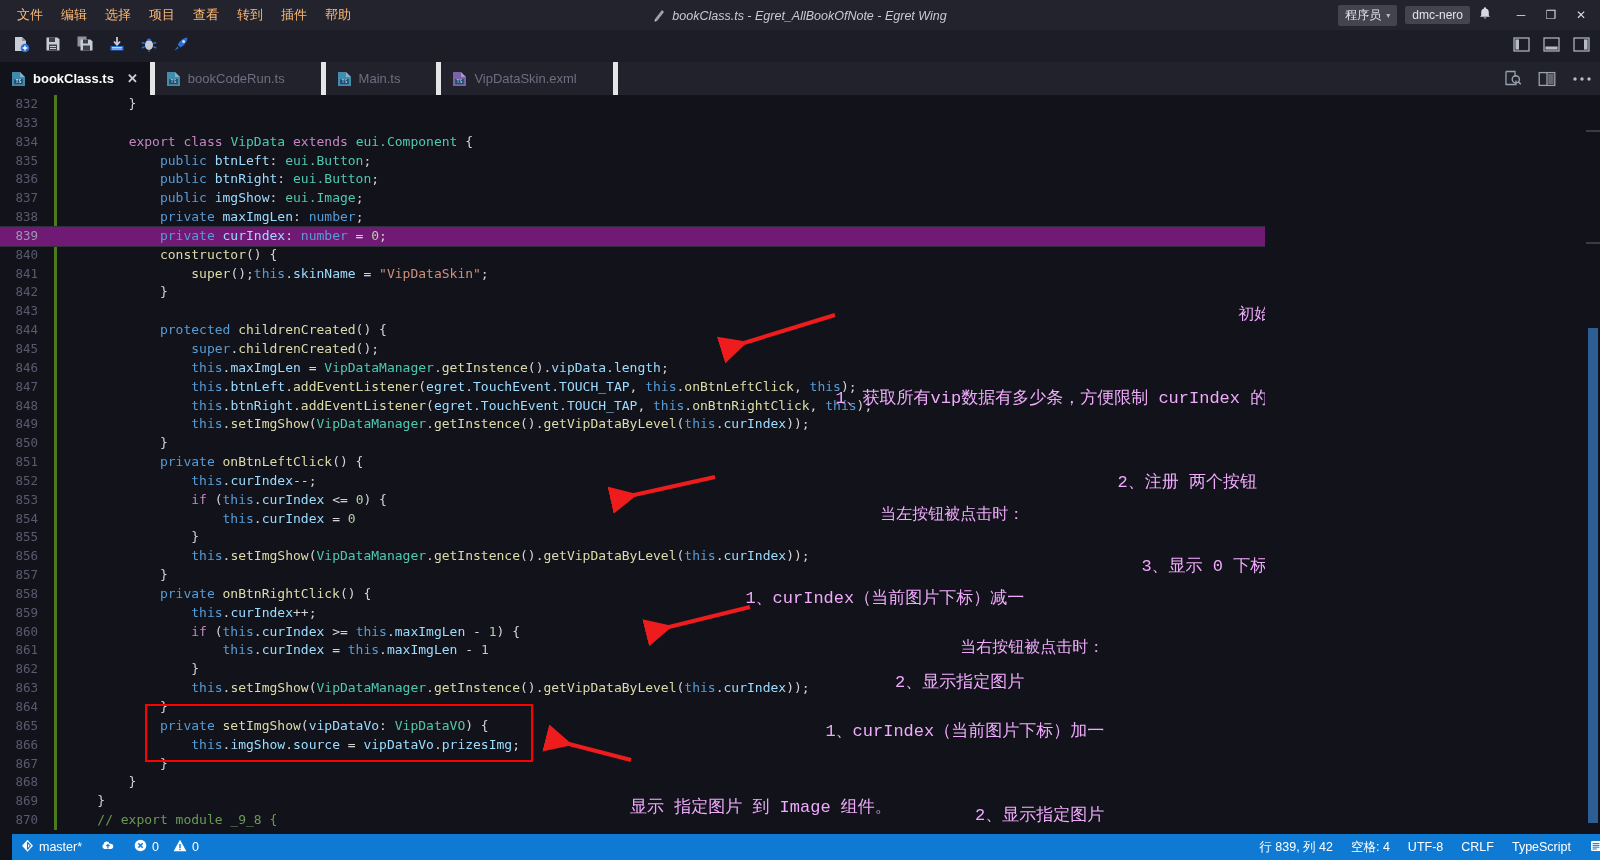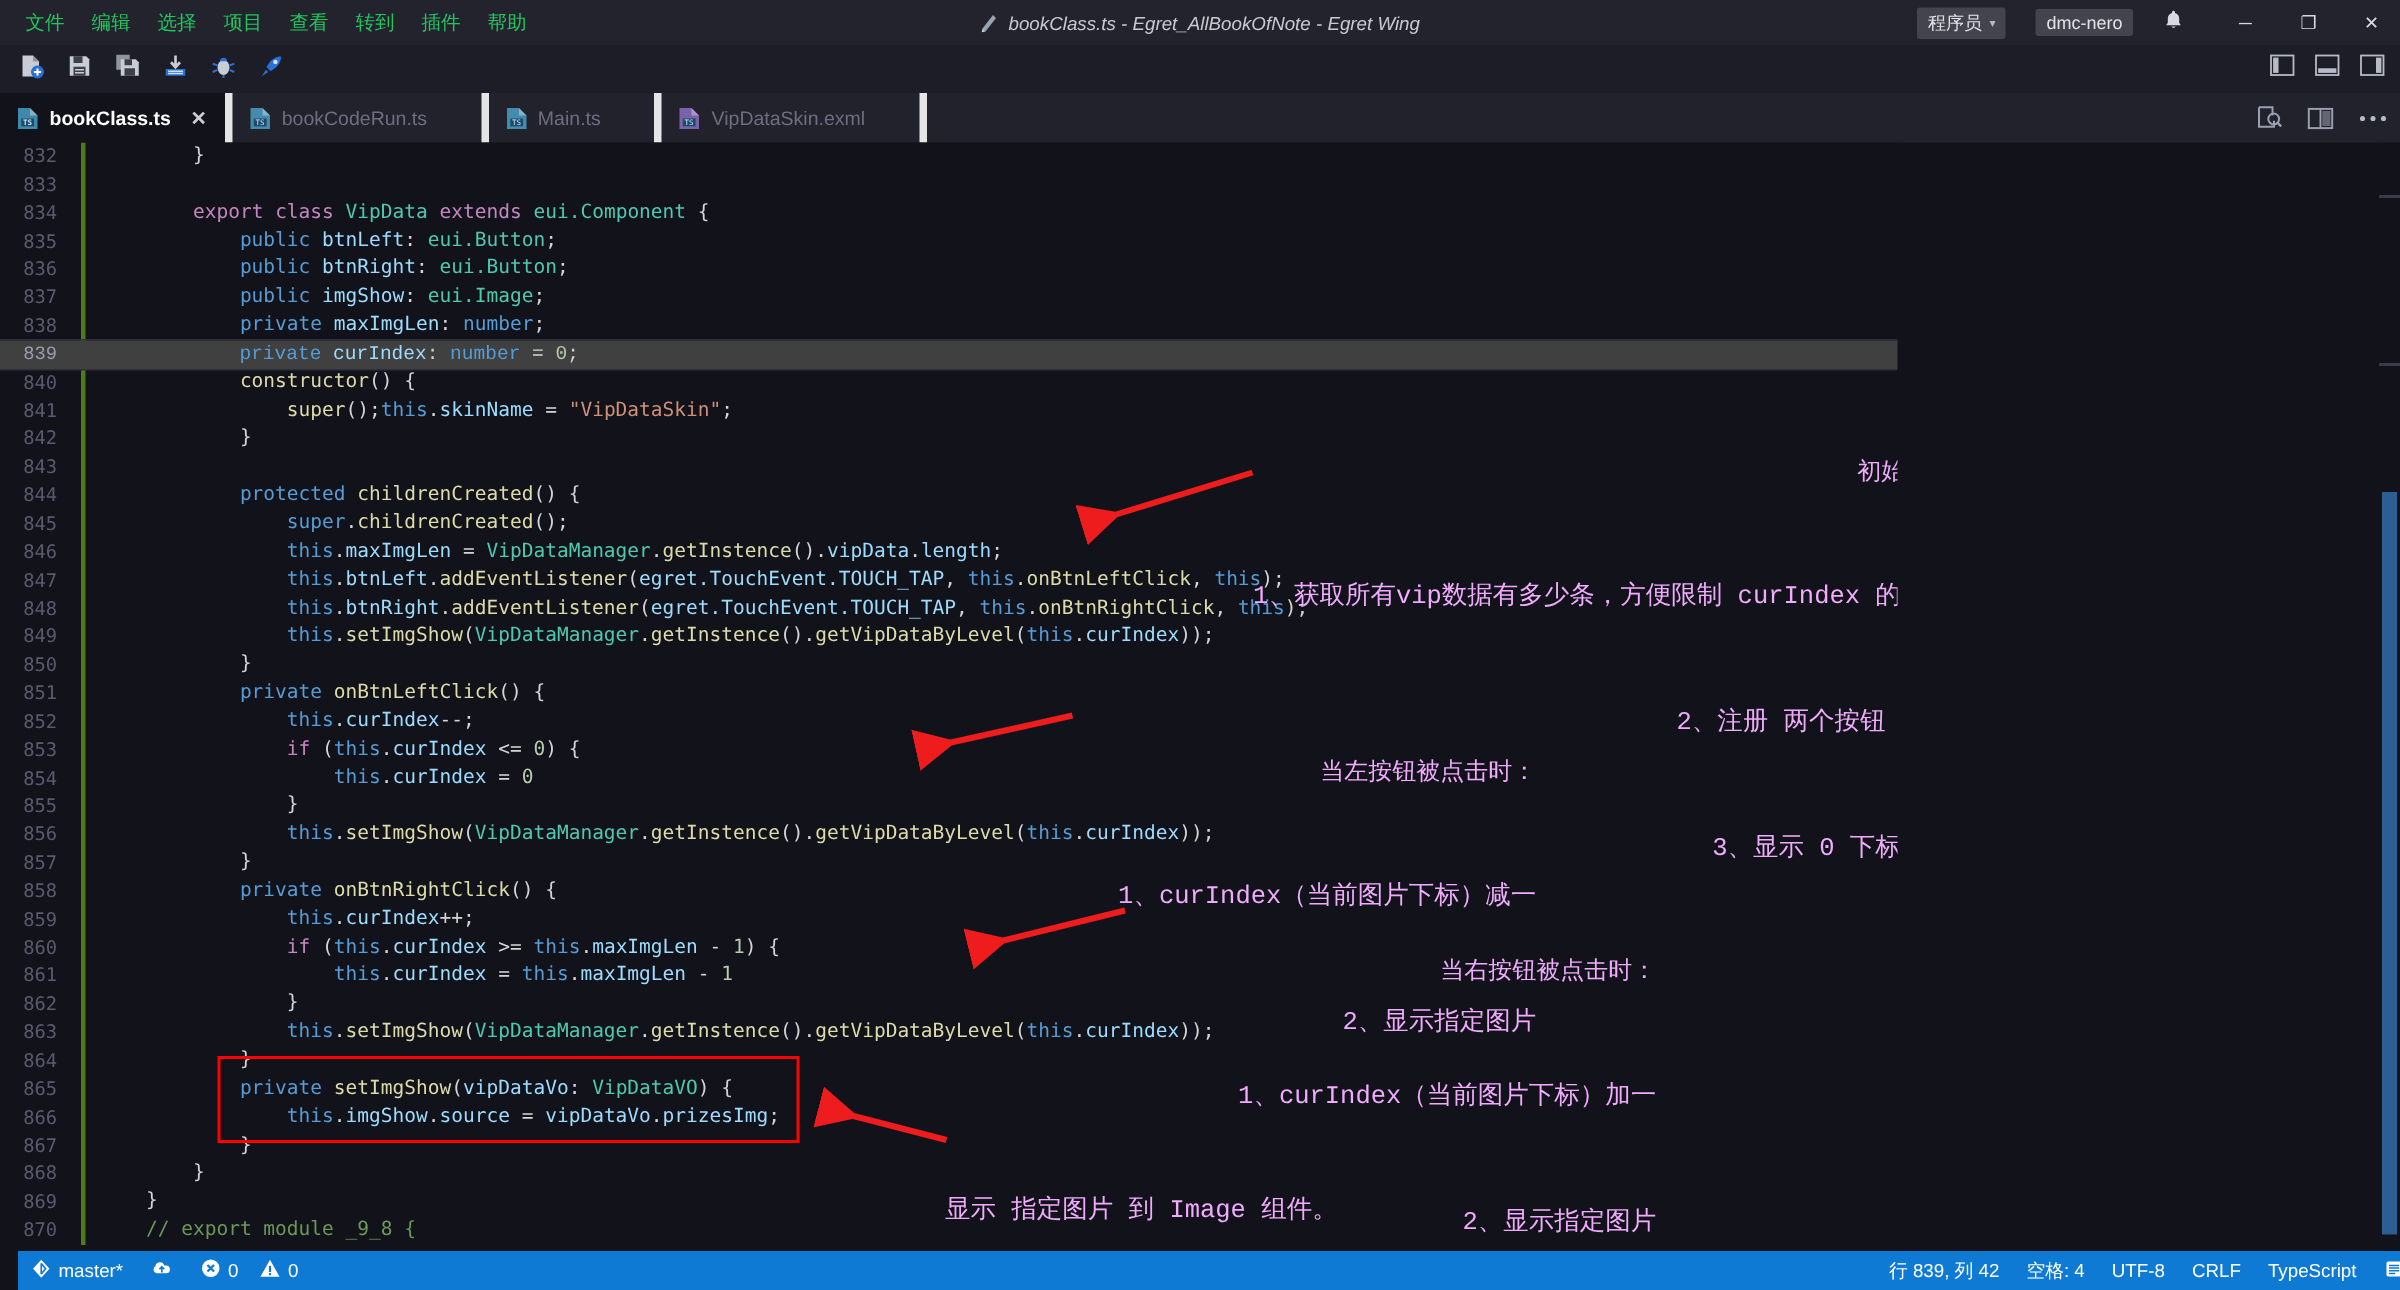--- a/index.html
+++ b/index.html
@@ -11,38 +11,38 @@
   }
   #app { position: relative; width: 1600px; height: 860px; background: #12121b; }
 
   
   .titlebar {
     position: absolute; top: 0; left: 0; width: 1600px; height: 30px;
     background: #23232e; display: flex; align-items: center;
   }
   .menu { display: flex; align-items: center; height: 30px; padding-left: 8px; }
   .menu-item {
-    color: #22c55e; font-size: 13px; padding: 4px 9px; cursor: default;
+    color: #fdba74; font-size: 13px; padding: 4px 9px; cursor: default;
     line-height: 16px; white-space: nowrap;
   }
   .title-center {
     position: absolute; left: 0; right: 0; top: 0; height: 30px;
     display: flex; align-items: center; justify-content: center;
     pointer-events: none;
   }
   .title-text {
     color: #c9c9d2; font-size: 12.5px; white-space: nowrap; font-style: italic;
   }
   .title-doc-icon {
     display: inline-block; width: 13px; height: 13px; margin-right: 6px;
     position: relative; top: 2px;
   }
   .title-right {
     position: absolute; right: 0; top: 0; height: 30px;
-    display: flex; align-items: center; gap: 12px; padding-right: 4px;
+    display: flex; align-items: center; gap: 0px; padding-right: 4px;
   }
   .badge {
     background: #44444f; color: #e2e2ea; font-size: 12px;
     padding: 2px 7px; border-radius: 2px; margin-right: 8px;
     display: flex; align-items: center; gap: 5px; white-space: nowrap;
   }
   .badge .caret { font-size: 8px; color: #b9b9c4; }
   .bell { color: #d8d8e0; font-size: 14px; margin-right: 14px; }
   .winbtn {
     width: 30px; height: 30px; display: flex; align-items: center;
@@ -109,23 +109,22 @@
   .ln {
     display: inline-block; width: 52px; min-width: 52px; text-align: right;
     padding-right: 14px; color: #5a5a6e; user-select: none; font-size: 12.5px;
   }
   .gutter-bar {
     position: absolute; left: 54px; top: 0; width: 3px; height: 100%;
     background: #4e7a1e;
   }
   .code { display: inline-block; padding-left: 14px; }
   .line.current {
-    background: #404040;
+    background: #701a75;
     outline: 1px solid #2f2f3e;
-    font-family: Liberation Mono, monospace;
   }
   .line.current .ln { color: #9a9ab0; }
 
   
   .k  { color: #c586c0; }  
   .kb { color: #569cd6; }  
   .ty { color: #4ec9b0; }  
   .fn { color: #dcdcaa; }  
   .pr { color: #9cdcfe; }  
   .st { color: #ce9178; }  

